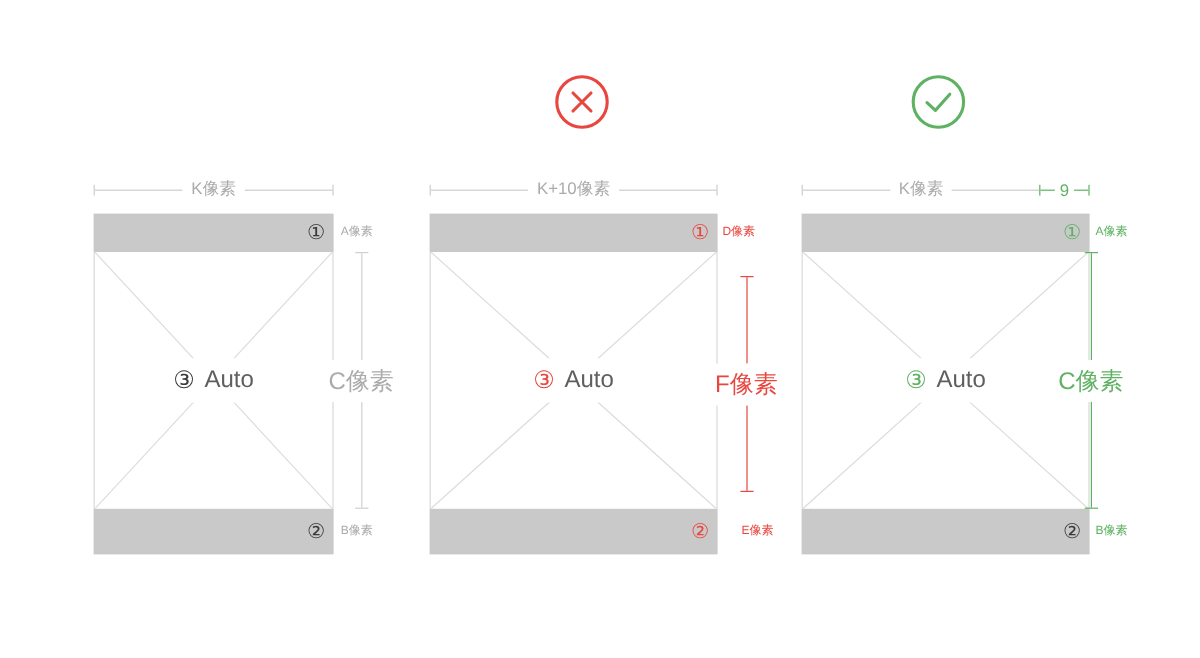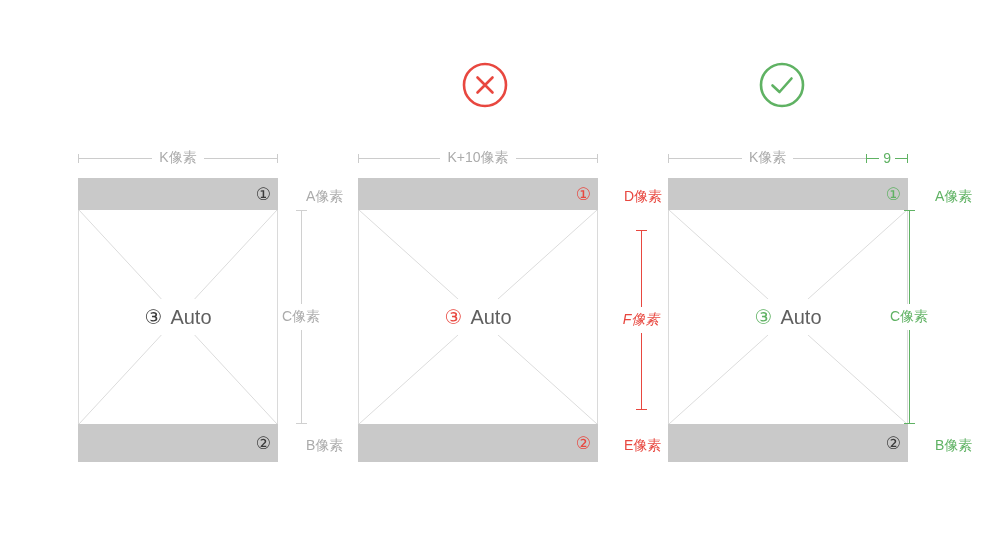--- a/index.html
+++ b/index.html
@@ -22,26 +22,26 @@
   .hdim .tick{width:1px;height:9px;background:var(--line,#ccc);flex:0 0 auto;}
   .hdim .seg{flex:1 1 auto;height:1px;background:var(--line,#ccc);}
   .hdim .lbl{font-size:14px;color:var(--gray-text,#ababab);padding:0 7px;white-space:nowrap;flex:0 0 auto;}
   .hdim .tick.g{background:var(--green,#5fb263);}
   .hdim .seg.g{flex:0 0 12px;background:var(--green,#5fb263);}
   .hdim .lbl.g{color:var(--green,#5fb263);padding:0 4px;}
 
   .vdim{position:absolute;width:18px;display:flex;flex-direction:column;align-items:center;}
   .vdim .tick{height:1px;width:11px;flex:0 0 auto;}
   .vdim .seg{flex:1 1 auto;width:1px;}
-  .vdim .lbl{font-size:14px;background:#fff;padding:4px 1px;white-space:nowrap;flex:0 0 auto;}
+  .vdim .lbl{font-size:20px;background:#fff;padding:4px 1px;white-space:nowrap;flex:0 0 auto;}
   .vdim.gray .tick,.vdim.gray .seg{background:#d0d0d0;}
   .vdim.red .tick,.vdim.red .seg{background:var(--red,#e8473f);}
   .vdim.green .tick,.vdim.green .seg{background:var(--green,#5fb263);}
 
-  .side-label{position:absolute;font-size:14px;white-space:nowrap;line-height:1;margin-left:22px;}
+  .side-label{position:absolute;font-size:10px;white-space:nowrap;line-height:1;}
 
   .c-gray{color:var(--gray-text,#ababab);}
   .c-dark{color:var(--dark-text,#3a3a3a);}
   .c-red{color:var(--red,#e8473f);}
   .c-green{color:var(--green,#5fb263);}
 </style>
 </head>
 <body>
 
 <div class="canvas">
@@ -120,28 +120,28 @@
           <span class="c-red">③</span>
           <span>Auto</span>
         </div>
       </div>
       <div class="bar bottom">
         <span class="marker c-red">②</span>
       </div>
     </div>
 
     <span class="side-label c-red" style="left:602px;top:189px;">D像素</span>
-    <div class="vdim red" style="left:632px;top:230px;height:180px;font-style:italic;">
+    <div class="vdim red" style="left:613px;top:230px;height:180px;">
       <span class="tick"></span>
       <span class="seg"></span>
       <span class="lbl c-red">F像素</span>
       <span class="seg"></span>
       <span class="tick"></span>
     </div>
-    <span class="side-label c-red" style="left:602px;top:438px;text-align:right;">E像素</span>
+    <span class="side-label c-red" style="left:618px;top:438px;text-align:right;">E像素</span>
   </div>
 
   <div>
     <div class="hdim" style="left:668px;width:240px;">
       <span class="tick"></span>
       <span class="seg"></span>
       <span class="lbl">K像素</span>
       <span class="seg"></span>
       <span class="tick g"></span>
       <span class="seg g"></span>

